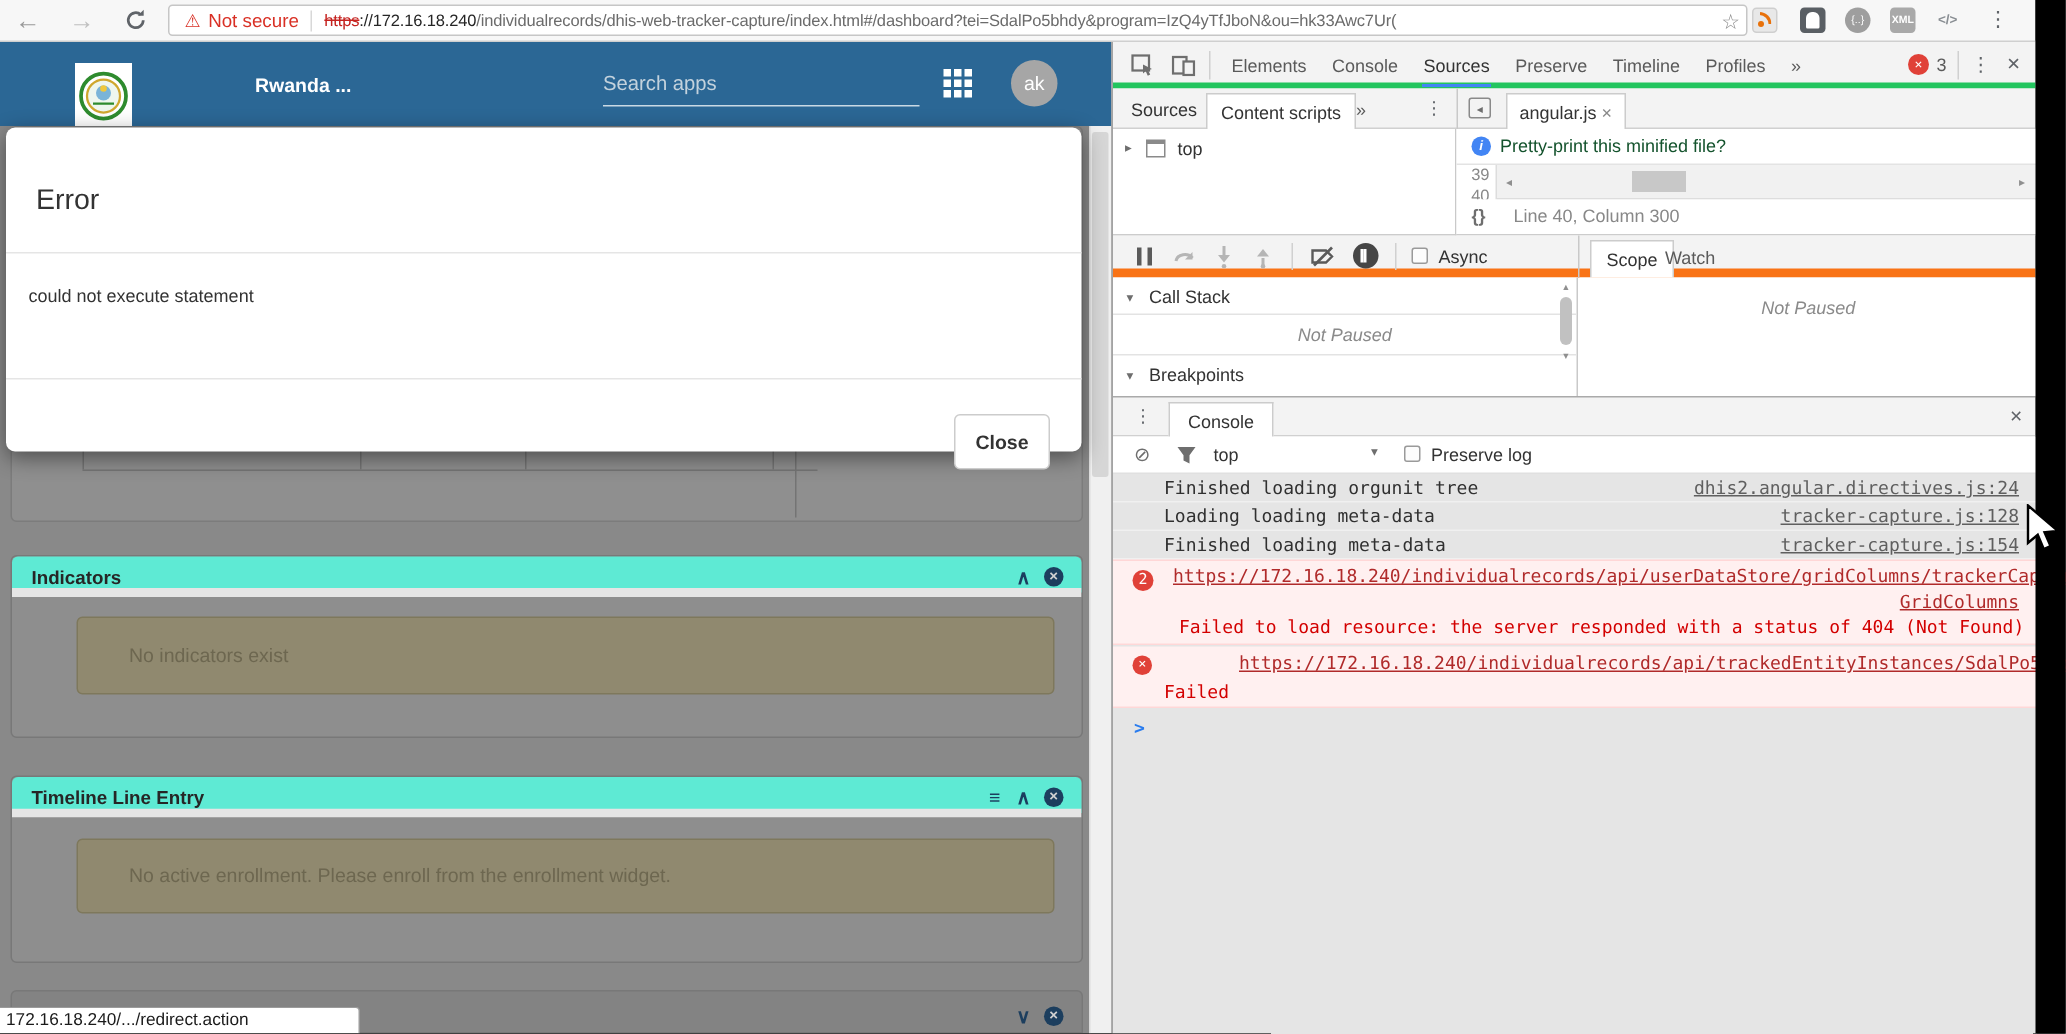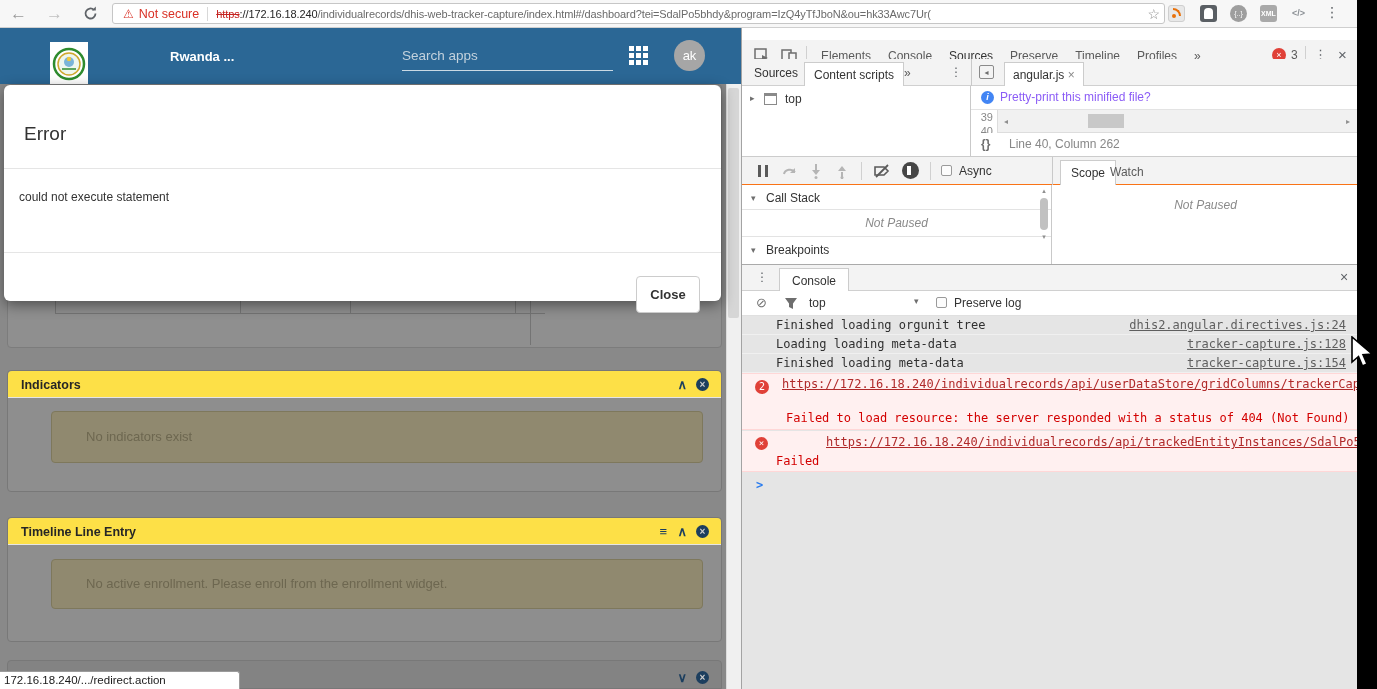--- a/index.html
+++ b/index.html
@@ -30,21 +30,21 @@
   #search-input::placeholder { color:#c3d2dd; }
   #search-underline { left:402px; top:42px; width:211px; height:1px; background:rgba(255,255,255,.75); }
   #apps-grid { left:629px; top:18px; width:19px; height:19px; display:grid; grid-template-columns:repeat(3,5px); grid-template-rows:repeat(3,5px); gap:2px; }
   #apps-grid div { background:#fff; }
   #avatar { left:674px; top:12px; width:31px; height:31px; border-radius:50%; background:#a6a6a6; color:#fff; font-size:13px; text-align:center; line-height:31px; }
 
   
   .bg-card { background:#8f8f8f; border:1px solid #7c7c7c; border-radius:4px; }
   .bg-line { background:#747474; }
   .widget { background:#8e8e8e; border:1px solid #787878; border-radius:4px; }
-  .widget-header { position:absolute; left:0; top:0; right:0; height:27px; background:#fde047; border-bottom:1px solid #e5e5e5; border-radius:4px 4px 0 0; }
+  .widget-header { position:absolute; left:0; top:0; right:0; height:27px; background:#5eead4; border-bottom:6px solid #e5e5e5; border-radius:4px 4px 0 0; }
   .widget-title { position:absolute; left:13px; top:7px; font-size:12.5px; font-weight:bold; color:#262626; }
   .w-icon { position:absolute; top:6px; font-size:13px; color:#1c3e5e; font-weight:bold; }
   .w-close { position:absolute; top:7px; width:13px; height:13px; border-radius:50%; background:#1c3e5e; color:#cfcfcf; font-size:10px; line-height:13px; text-align:center; font-weight:bold; }
   .alert-box { position:absolute; background:#90896f; border:1px solid #7e785c; border-radius:4px; }
   .alert-text { position:absolute; font-size:13px; color:#6d6750; }
 
   
   #modal { left:4px; top:57px; width:717px; height:216px; background:#fff; border-radius:6px; box-shadow:0 4px 14px rgba(0,0,0,.45); }
   #modal-title { position:absolute; left:20px; top:38px; font-size:19px; color:#333; }
   .modal-hr { position:absolute; left:0; width:100%; height:1px; background:#e5e5e5; }
@@ -183,21 +183,21 @@
       <div id="modal-body-text">could not execute statement</div>
       <div class="modal-hr" style="top:167px;"></div>
       <button id="modal-close-btn">Close</button>
     </div>
 
     <div id="status-bubble" class="abs">172.16.18.240/.../redirect.action</div>
   </div>
 
   <div id="devtools" class="abs">
 
-    <div class="dt-row" style="top:12px;height:31px;border-bottom:4px solid #22c55e;">
+    <div class="dt-row" style="top:0;height:31px;border-bottom:4px solid #22c55e;">
       <svg class="abs" style="left:12px;top:8px;" width="16" height="15" viewBox="0 0 16 15">
           <rect x="1" y="1" width="11" height="10" fill="none" stroke="#6e6e6e" stroke-width="1.5"></rect>
           <path d="M8 7l6 3-2.6.8 1.4 2.9-1.6.8-1.4-3L8 13z" fill="#6e6e6e"></path>
         </svg>
       <svg class="abs" style="left:39px;top:8px;" width="16" height="15" viewBox="0 0 16 15">
           <rect x="1" y="2" width="9" height="11" fill="none" stroke="#6e6e6e" stroke-width="1.5"></rect>
           <rect x="8" y="5" width="7" height="9" fill="#f3f3f3" stroke="#6e6e6e" stroke-width="1.5"></rect>
         </svg>
       <div class="abs" style="left:64px;top:6px;width:1px;height:19px;background:#d0d0d0;"></div>
       <div class="abs" style="left:78px;top:0;height:31px;display:flex;align-items:center;gap:15px;">
@@ -227,40 +227,40 @@
     </div>
 
     <div class="abs" style="left:0;top:58px;width:229px;height:71px;background:#fff;border-right:1px solid #c9c9c9;border-bottom:1px solid #c9c9c9;">
       <span class="abs gray-icon" style="left:8px;top:7px;font-size:9px;">▸</span>
       <div class="abs" style="left:22px;top:7px;width:13px;height:12px;border:1.5px solid #8a8a8a;border-top-width:3px;"></div>
       <span class="abs" style="left:43px;top:6px;color:#333;">top</span>
     </div>
 
     <div class="abs" style="left:229px;top:58px;width:387px;height:24px;background:#fff;border-bottom:1px solid #e3e3e3;">
       <div class="abs" style="left:10px;top:5px;width:13px;height:13px;border-radius:50%;background:#4285f4;color:#fff;font-size:9px;font-style:italic;font-weight:bold;text-align:center;line-height:13px;">i</div>
-      <span class="abs" style="left:29px;top:4px;color:#8b5cf6;">Pretty-print this minified file?</span>
+      <span class="abs" style="left:29px;top:4px;color:#14532d;">Pretty-print this minified file?</span>
 
     </div>
     <div class="abs" style="left:229px;top:82px;width:27px;height:23px;background:#fff;border-right:1px solid #ddd;overflow:hidden;">
       <div style="text-align:right;padding-right:4px;color:#888;font-size:11px;line-height:14px;">39</div>
       <div style="text-align:right;padding-right:4px;color:#888;font-size:11px;line-height:14px;">40</div>
     </div>
     <div class="abs" style="left:256px;top:82px;width:360px;height:23px;background:#f1f1f1;border-bottom:1px solid #ddd;">
       <span class="abs scroll-arrow" style="left:6px;top:7px;">◂</span>
       <div class="abs" style="left:90px;top:4px;width:36px;height:14px;background:#c8c8c8;"></div>
       <span class="abs scroll-arrow" style="right:8px;top:7px;">▸</span>
     </div>
     <div class="abs" style="left:229px;top:105px;width:387px;height:24px;background:#fff;border-bottom:1px solid #ccc;">
       <span class="abs" style="left:10px;top:4px;color:#6e6e6e;font-size:12px;font-weight:bold;">{}</span>
-      <span class="abs" style="left:38px;top:4px;color:#888;">Line 40, Column 262</span>
+      <span class="abs" style="left:38px;top:4px;color:#888;">Line 40, Column 300</span>
 
     </div>
     <div class="abs" style="left:0;top:128px;width:229px;height:1px;background:#ccc;"></div>
 
-    <div class="dt-row" style="top:129px;height:28px;border-bottom:1px solid #f97316;">
+    <div class="dt-row" style="top:129px;height:28px;border-bottom:6px solid #f97316;">
       <div class="abs" style="left:16px;top:8px;width:10px;height:12px;border-left:3px solid #5a5a5a;border-right:3px solid #5a5a5a;"></div>
       <svg class="abs" style="left:40px;top:8px;" width="16" height="13" viewBox="0 0 16 13">
           <path d="M2 9a6 5 0 0 1 11-2" fill="none" stroke="#b5b5b5" stroke-width="2"></path>
           <path d="M13 3v5h-5z" fill="#b5b5b5"></path>
         </svg>
       <svg class="abs" style="left:68px;top:7px;" width="12" height="15" viewBox="0 0 12 15">
           <path d="M6 0v7" stroke="#b5b5b5" stroke-width="2"></path>
           <path d="M2 6l4 5 4-5z" fill="#b5b5b5"></path>
           <circle cx="6" cy="13.5" r="1.5" fill="#b5b5b5"></circle>
         </svg>
@@ -334,20 +334,21 @@
         <a class="con-src">tracker-capture.js:128</a>
       </div>
       <div class="con-row" style="top:38px;">
         <span class="con-text">Finished loading meta-data</span>
         <a class="con-src">tracker-capture.js:154</a>
       </div>
 
       <div class="err-block" style="top:57px;height:57px;">
         <div class="err-badge" style="top:6px;">2</div>
         <div style="position:absolute;left:40px;right:12px;top:3px;text-align:right;"><a class="err-link">https://172.16.18.240/individualrecords/api/userDataStore/gridColumns/trackerCapture</a></div>
+        <div style="position:absolute;left:40px;right:12px;top:20px;text-align:right;"><a class="err-link">GridColumns</a></div>
         <div class="err-red" style="position:absolute;left:44px;top:37px;">Failed to load resource: the server responded with a status of 404 (Not Found)</div>
       </div>
 
       <div class="err-block" style="top:115px;height:41px;border-top:none;">
         <div style="position:absolute;left:13px;top:6px;width:13px;height:13px;border-radius:50%;background:#e04138;color:#fff;font-size:9px;text-align:center;line-height:13px;">×</div>
         <span class="err-red" style="position:absolute;left:34px;top:4px;margin-top:19px;">Failed</span>
         <a class="err-link" style="position:absolute;left:84px;top:4px;">https://172.16.18.240/individualrecords/api/trackedEntityInstances/SdalPo5bhdy</a>
       </div>
 
       <div style="position:absolute;left:14px;top:162px;color:#2a7cee;font-weight:bold;">&gt;</div>

